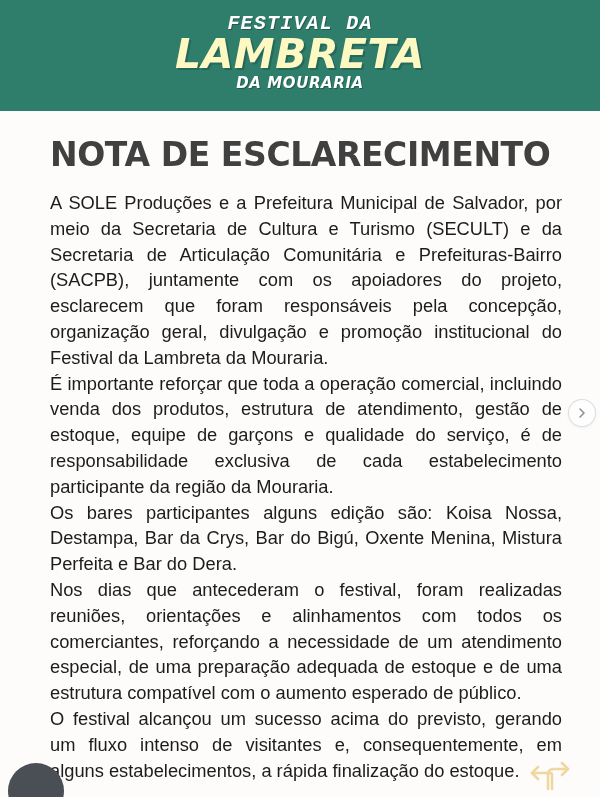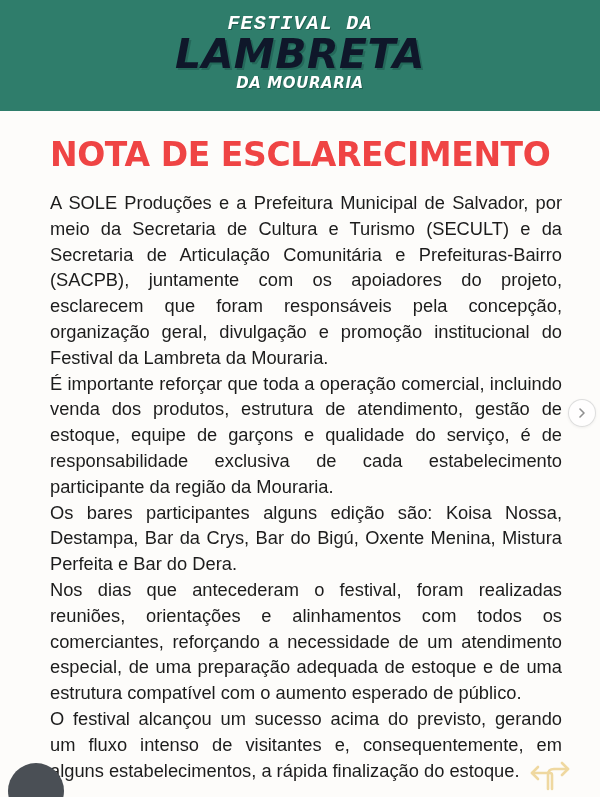--- a/index.html
+++ b/index.html
@@ -53,21 +53,21 @@
     text-shadow: 1px 1px 0 #1f5c4e;
     transform: scaleX(1.0);
   }
 
   .logo-line2 {
     font-family: "DejaVu Sans", sans-serif;
     font-size: 41px;
     font-weight: bold;
     font-style: italic;
     letter-spacing: 0.5px;
-    color: #0f172a;
+    color: #fef9c3;
     text-shadow: 2px 2px 0 #24685a;
     margin-top: 1px;
     line-height: 0.95;
   }
 
   .logo-line3 {
     font-family: "DejaVu Sans", sans-serif;
     font-size: 15px;
     font-weight: bold;
     font-style: italic;
@@ -88,21 +88,21 @@
 
   
   .content {
     padding: 0 22px 0 20px;
   }
 
   .note-title {
     font-family: "DejaVu Sans", sans-serif;
     font-size: 33px;
     font-weight: bold;
-    color: #ef4444;
+    color: #404040;
     letter-spacing: -0.4px;
     margin: 24px 0 0 30px;
     white-space: nowrap;
   }
 
   .body-text {
     margin: 16px 0 0 30px;
     padding-right: 8px;
     width: 520px;
   }

